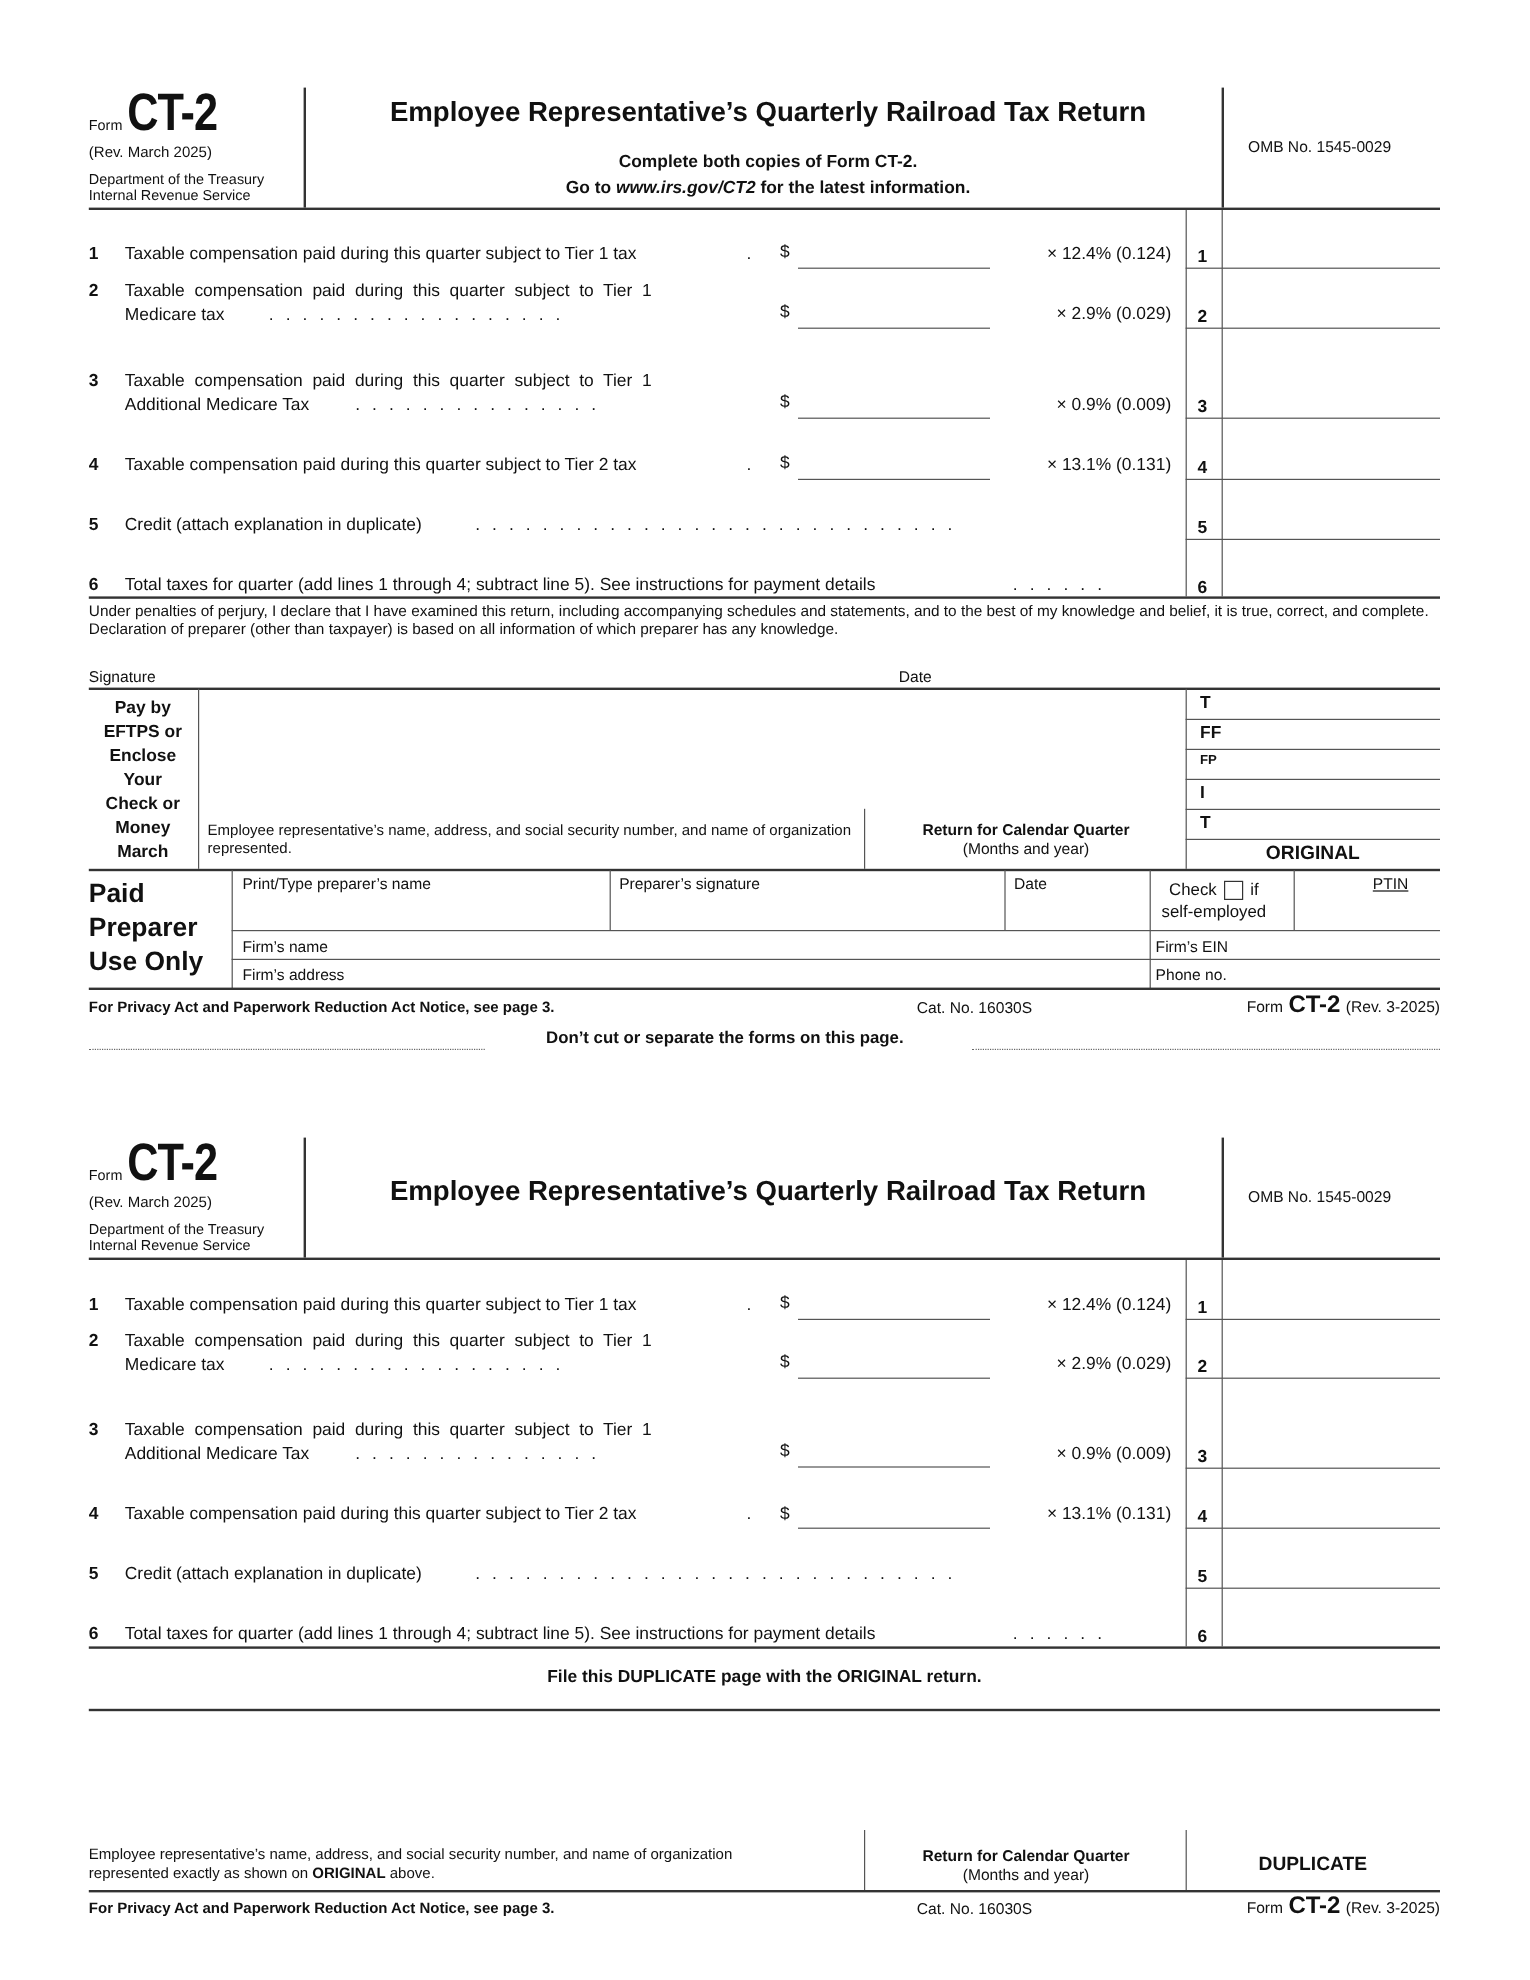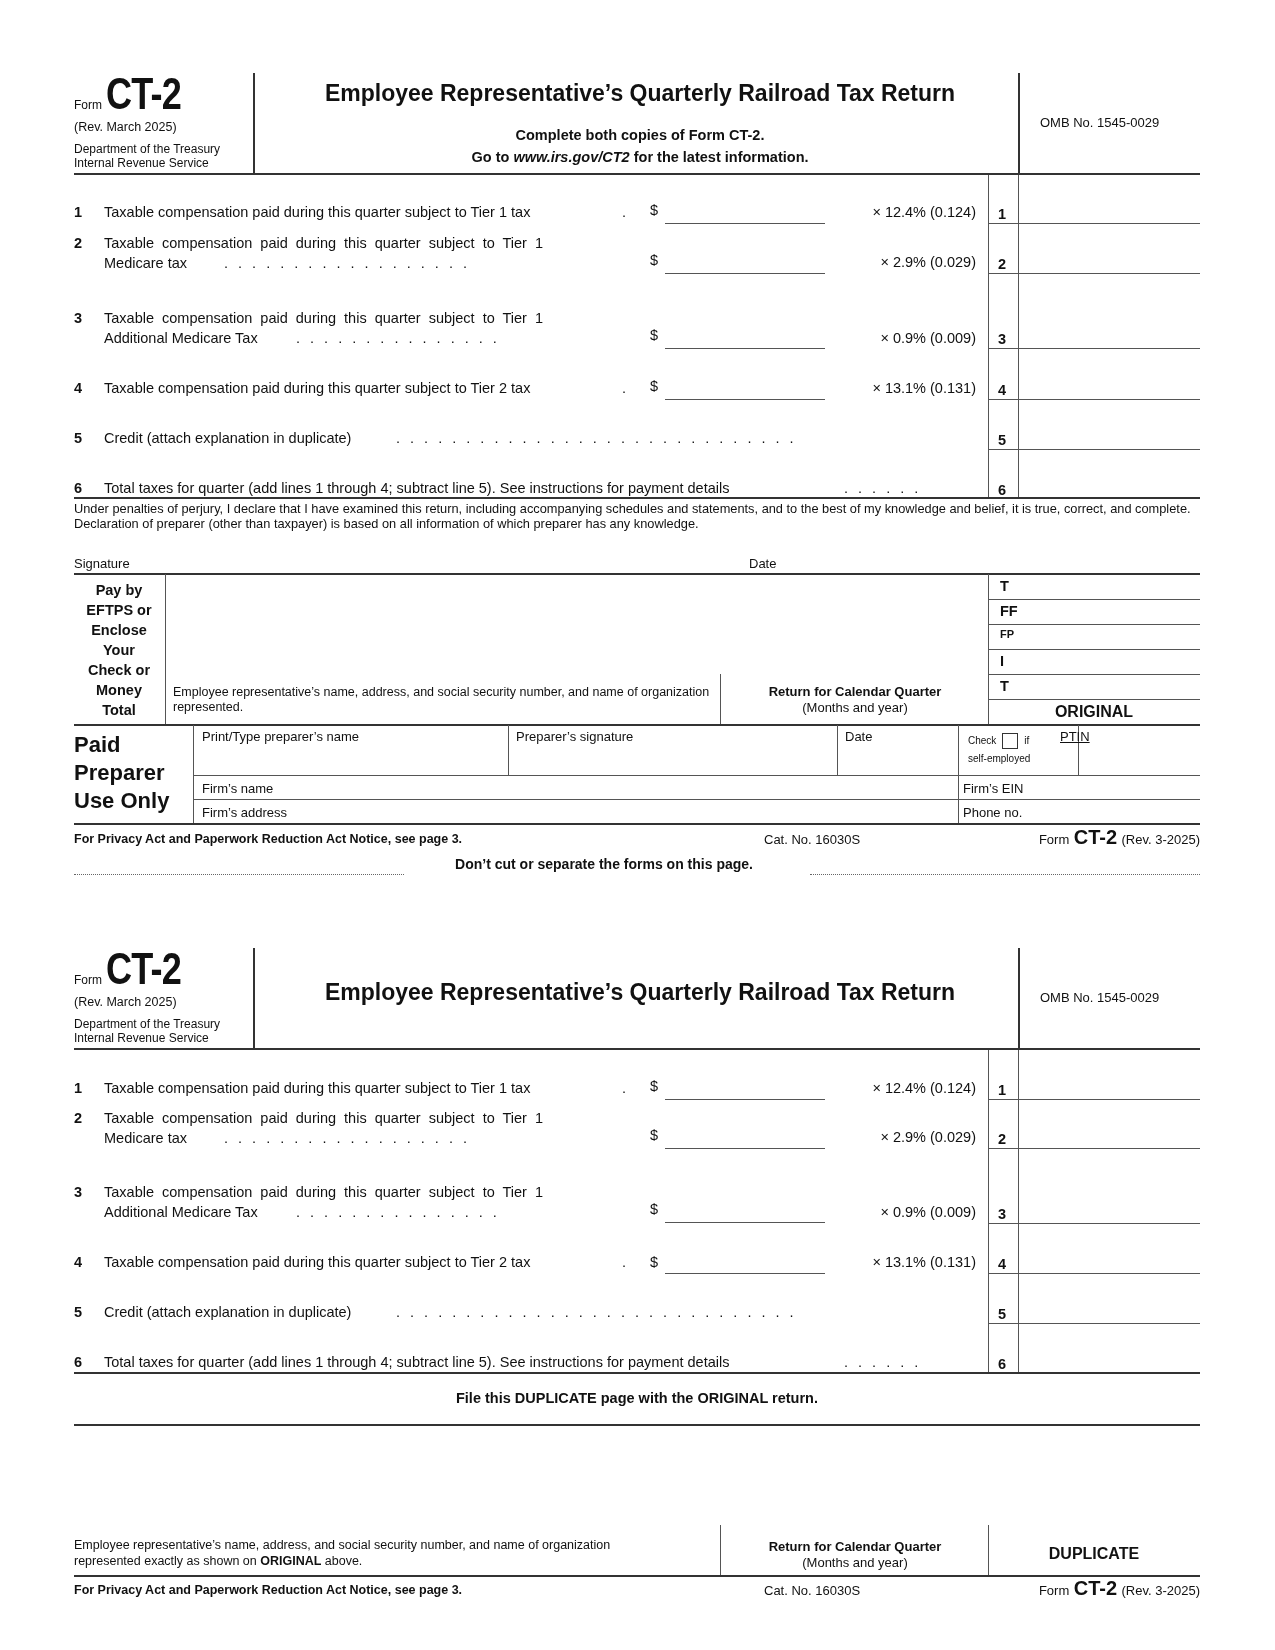--- a/index.html
+++ b/index.html
@@ -126,21 +126,21 @@
   <div class="abs" style="left:749px;top:540px;width:240px;height:32px;"></div>
   <div class="hl2" style="left:74px;top:573px;width:1126px;"></div>
 
   <div class="abs b center" style="left:74px;top:580px;width:90px;font-size:14.5px;line-height:20px;">
     <div>Pay by</div>
     <div>EFTPS or</div>
     <div>Enclose</div>
     <div>Your</div>
     <div>Check or</div>
     <div>Money</div>
-    <div>Total</div>
+    <div>March</div>
   </div>
   <div class="vl" style="left:165px;top:574px;height:150px;"></div>
   <div class="abs" style="left:166px;top:575px;width:552px;height:148px;"></div>
   <div class="abs" style="left:173px;top:685px;width:540px;font-size:12.5px;line-height:15px;">Employee representative’s name, address, and social security number, and name of organization represented.</div>
   <div class="vl" style="left:720px;top:674px;height:50px;"></div>
   <div class="abs b center" style="left:722px;top:684px;width:266px;font-size:13px;">Return for Calendar Quarter</div>
   <div class="abs center" style="left:722px;top:700px;width:266px;font-size:13px;">(Months and year)</div>
   <div class="vl" style="left:988px;top:574px;height:150px;"></div>
 
   <div class="abs b" style="left:1000px;top:578px;font-size:14.5px;">T</div>
@@ -164,26 +164,26 @@
   <div class="vl" style="left:193px;top:725px;height:99px;"></div>
   <div class="abs" style="left:202px;top:729px;font-size:13px;">Print/Type preparer’s name</div>
   <div class="abs" style="left:195px;top:726px;width:312px;height:48px;"></div>
   <div class="vl" style="left:508px;top:725px;height:50px;"></div>
   <div class="abs" style="left:516px;top:729px;font-size:13px;">Preparer’s signature</div>
   <div class="abs" style="left:510px;top:726px;width:325px;height:48px;"></div>
   <div class="vl" style="left:837px;top:725px;height:50px;"></div>
   <div class="abs" style="left:845px;top:729px;font-size:13px;">Date</div>
   <div class="abs" style="left:839px;top:726px;width:117px;height:48px;"></div>
   <div class="vl" style="left:958px;top:725px;height:99px;"></div>
-  <div class="abs" style="left:968px;top:732px;font-size:10px;line-height:18px;">
+  <div class="abs" style="left:968px;top:732px;font-size:14px;line-height:18px;text-align:center;">
     <div><span>Check</span><span class="chk"></span><span>if</span></div>
     <div>self-employed</div>
   </div>
   <div class="vl" style="left:1078px;top:725px;height:50px;"></div>
-  <div class="abs" style="left:1060px;top:729px;font-size:13px;text-decoration:underline;">PTIN</div>
+  <div class="abs" style="left:1144px;top:729px;font-size:13px;text-decoration:underline;">PTIN</div>
   <div class="abs" style="left:1080px;top:726px;width:120px;height:48px;"></div>
   <div class="hl" style="left:193px;top:775px;width:1007px;"></div>
   <div class="abs" style="left:202px;top:781px;font-size:13px;">Firm’s name</div>
   <div class="abs" style="left:280px;top:777px;width:676px;height:21px;"></div>
   <div class="abs" style="left:963px;top:781px;font-size:13px;">Firm’s EIN</div>
   <div class="abs" style="left:1030px;top:777px;width:170px;height:21px;"></div>
   <div class="hl" style="left:193px;top:799px;width:1007px;"></div>
   <div class="abs" style="left:202px;top:805px;font-size:13px;">Firm’s address</div>
   <div class="abs" style="left:290px;top:801px;width:666px;height:21px;"></div>
   <div class="abs" style="left:963px;top:805px;font-size:13px;">Phone no.</div>

